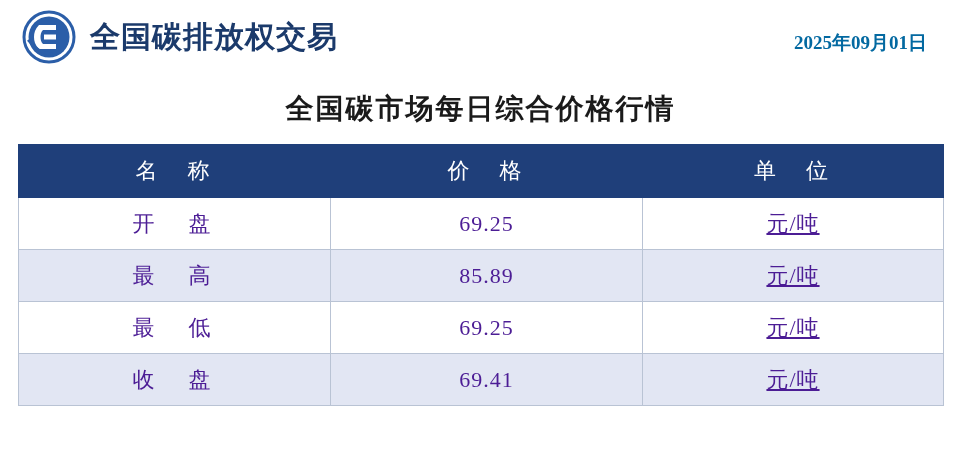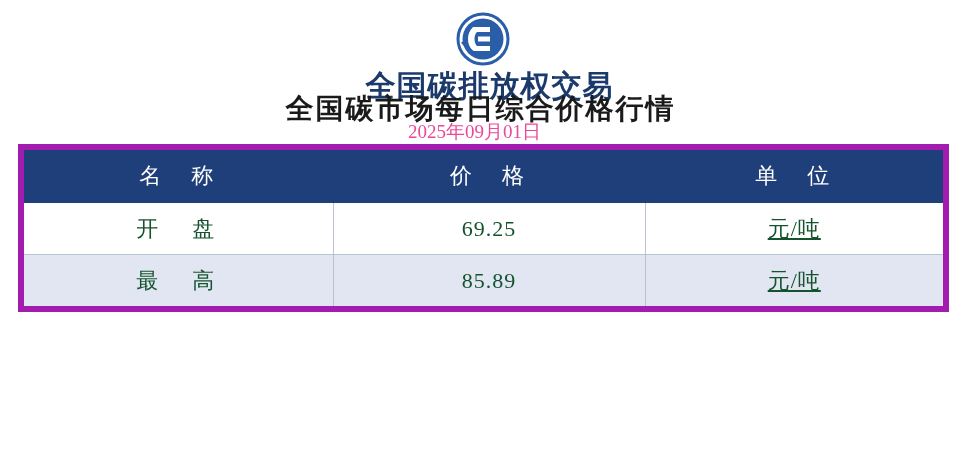--- a/index.html
+++ b/index.html
@@ -21,46 +21,46 @@
     box-sizing: border-box;
   }
 
   
   .header {
     display: flex;
     align-items: center;
     padding: 12px 18px 0 22px;
     height: 62px;
     box-sizing: border-box;
-    flex-direction: column;
   }
   .logo {
     width: 54px;
     height: 54px;
     flex: 0 0 54px;
     position: relative;
   }
   .logo svg { display: block; }
   .brand {
     margin-left: 14px;
     font-size: 30px;
     font-weight: bold;
     letter-spacing: 1px;
     color: #1b3a6b;
     font-family: "Liberation Serif", "DejaVu Serif", serif;
     white-space: nowrap;
   }
   .spacer { flex: 1 1 auto; }
   .date {
     font-size: 19px;
-    color: #ec4899;
+    color: #0369a1;
     padding-right: 16px;
     padding-top: 12px;
     white-space: nowrap;
     font-family: "Liberation Serif", "DejaVu Serif", serif;
+    font-weight: bold;
   }
 
   
   .title {
     text-align: center;
     font-size: 28px;
     font-weight: bold;
     color: #1a1a1a;
     letter-spacing: 2px;
     margin-top: 28px;
@@ -70,29 +70,29 @@
 
   
   .table-wrap {
     padding: 0 18px;
     box-sizing: border-box;
   }
   table.price-table {
     width: 925px;
     border-collapse: collapse;
     table-layout: fixed;
-    border: 6px solid #a21caf;
+    border: 1px solid #a21caf;
   }
   table.price-table th,
   table.price-table td {
     border: 1px solid #b9c3d4;
     text-align: center;
     font-size: 22px;
     font-family: "Liberation Serif", "DejaVu Serif", serif;
-    color: #14532d;
+    color: #4c1d95;
     height: 51px;
     padding: 0;
   }
   table.price-table thead th {
     background: #1f3f7a;
     color: #ffffff;
     font-weight: normal;
     letter-spacing: 4px;
     height: 52px;
     border: 1px solid #1f3f7a;
@@ -159,17 +159,27 @@
         <tr class="odd">
           <td class="name-cell">开　盘</td>
           <td class="value-cell">69.25</td>
           <td class="unit-cell">元/吨</td>
         </tr>
         <tr class="even">
           <td class="name-cell">最　高</td>
           <td class="value-cell">85.89</td>
           <td class="unit-cell">元/吨</td>
         </tr>
+        <tr class="odd">
+          <td class="name-cell">最　低</td>
+          <td class="value-cell">69.25</td>
+          <td class="unit-cell">元/吨</td>
+        </tr>
+        <tr class="even">
+          <td class="name-cell">收　盘</td>
+          <td class="value-cell">69.41</td>
+          <td class="unit-cell">元/吨</td>
+        </tr>
       </tbody>
     </table>
   </div>
 
 </div>
 
 </body></html>

